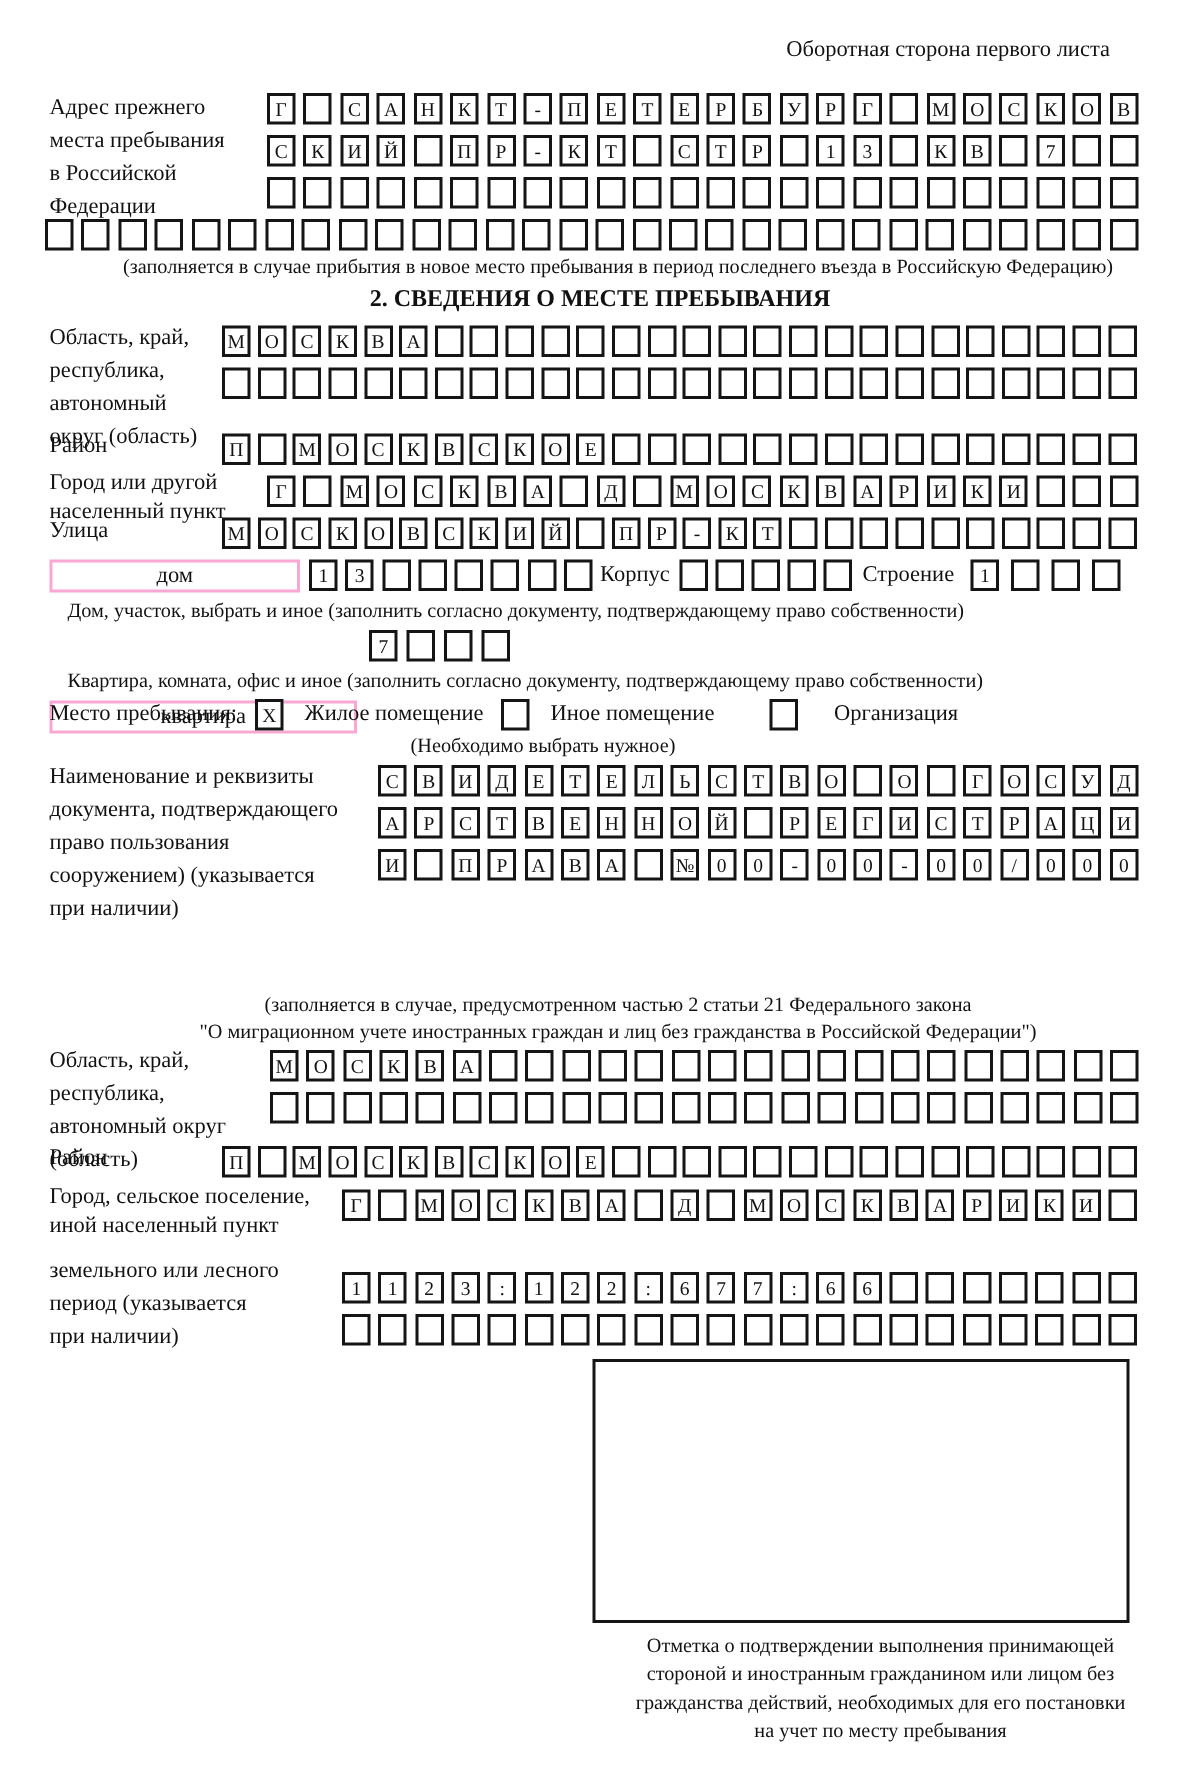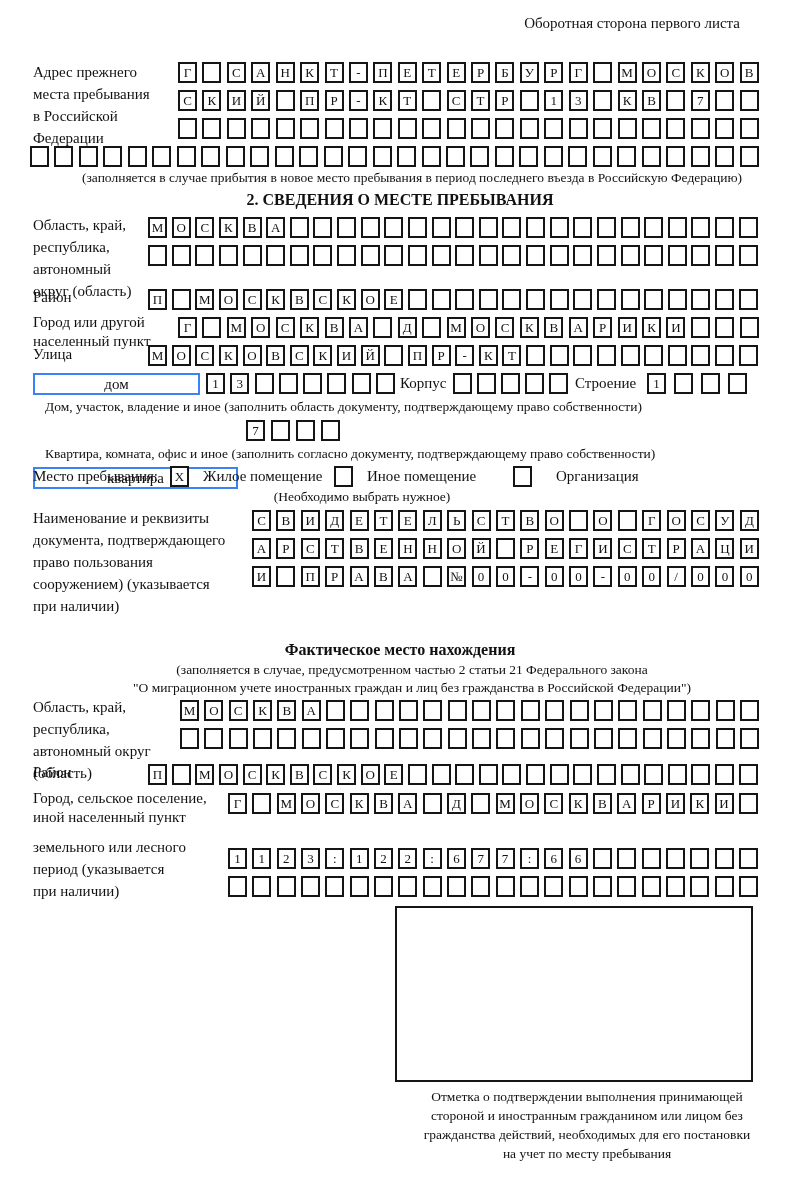--- a/index.html
+++ b/index.html
@@ -8,36 +8,36 @@
     font-family:"Liberation Serif","DejaVu Serif",serif; color:#111;
   }
   .abs { position:absolute; }
   .row { position:absolute; display:flex; justify-content:space-between; height:21px; }
   .box {
     box-sizing:border-box; width:19px; height:21px; border:2px solid #151515;
     display:flex; align-items:center; justify-content:center;
     font-size:13px; line-height:15px; background:#fff; flex:0 0 auto;
   }
   .widebox {
-    box-sizing:border-box; position:absolute; height:22px; border:2px solid #3b82f6;
+    box-sizing:border-box; position:absolute; height:22px; border:2px solid #f9a8d4;
     display:flex; align-items:center; justify-content:center; font-size:15px;
   }
   .label { position:absolute; font-size:15px; line-height:22px; }
   .label2 { position:absolute; font-size:15px; line-height:18.5px; }
   .note { position:absolute; font-size:13.5px; text-align:center;padding-left:12px; }
   .title { position:absolute; font-weight:bold; font-size:16px; text-align:center; width:800px; left:0; }
   .inline-label { position:absolute; font-size:15px; line-height:21px; }
   .markbox { position:absolute; border:2px solid #151515; background:#fff; box-sizing:border-box; }
 </style>
 </head>
 <body>
 
 <div id="page">
 
-  <div class="abs" style="left:400px; top:15px; width:340px; text-align:right; font-size:15px;">Оборотная сторона первого листа</div>
+  <div class="abs" style="left:400px; top:25px; width:340px; text-align:right; font-size:15px;">Оборотная сторона первого листа</div>
 
   <div class="label" style="left:33px; top:61px; width:145px;">
       <div>Адрес прежнего</div>
       <div>места пребывания</div>
       <div>в Российской</div>
       <div>Федерации</div>
     </div>
   <div class="row" style="left:178px; top:62px; width:581px;">
       <span class="box">Г</span>
       <span class="box"></span>
@@ -325,21 +325,21 @@
       <span class="box"></span>
       <span class="box"></span>
     </div>
   <div class="inline-label" style="left:575px; top:373px;">Строение</div>
   <div class="row" style="left:647px; top:373px; width:100px;">
       <span class="box">1</span>
       <span class="box"></span>
       <span class="box"></span>
       <span class="box"></span>
     </div>
-  <div class="note" style="left:33px; top:399px; width:740px; text-align:left;">Дом, участок, владение и иное (заполнить область документу, подтверждающему право собственности)</div>
+  <div class="note" style="left:33px; top:399px; width:740px; text-align:left;">Дом, участок, выбрать и иное (заполнить согласно документу, подтверждающему право собственности)</div>
 
   <div class="widebox" style="left:33px; top:420px; width:205px;margin-top:47px;">квартира</div>
   <div class="row" style="left:246px; top:420px; width:94px;">
       <span class="box">7</span>
       <span class="box"></span>
       <span class="box"></span>
       <span class="box"></span>
     </div>
   <div class="note" style="left:33px; top:446px; width:740px; text-align:left;">Квартира, комната, офис и иное (заполнить согласно документу, подтверждающему право собственности)</div>
 
@@ -422,21 +422,20 @@
       <span class="box">0</span>
       <span class="box">-</span>
       <span class="box">0</span>
       <span class="box">0</span>
       <span class="box">/</span>
       <span class="box">0</span>
       <span class="box">0</span>
       <span class="box">0</span>
     </div>
 
-  <div class="title" style="top:641px;">Фактическое место нахождения</div>
   <div class="note" style="left:0px; top:661px; width:800px; line-height:18px;">
       <div>(заполняется в случае, предусмотренном частью 2 статьи 21 Федерального закона</div>
       <div>"О миграционном учете иностранных граждан и лиц без гражданства в Российской Федерации")</div>
     </div>
 
   <div class="label" style="left:33px; top:696px; width:160px;">
       <div>Область, край,</div>
       <div>республика,</div>
       <div>автономный округ</div>
       <div>(область)</div>

